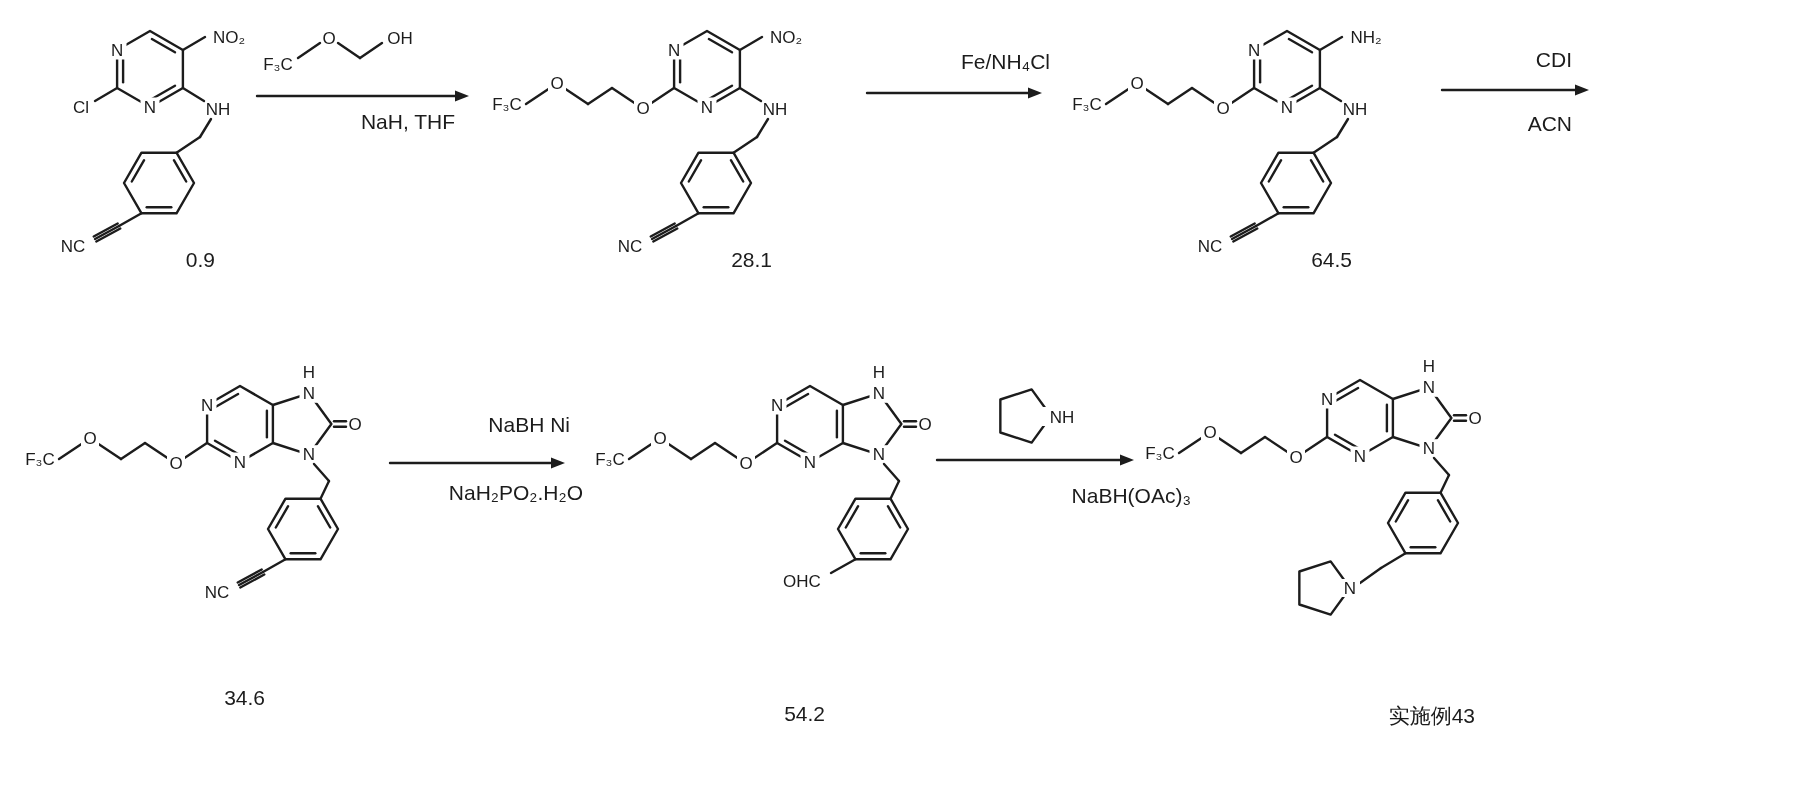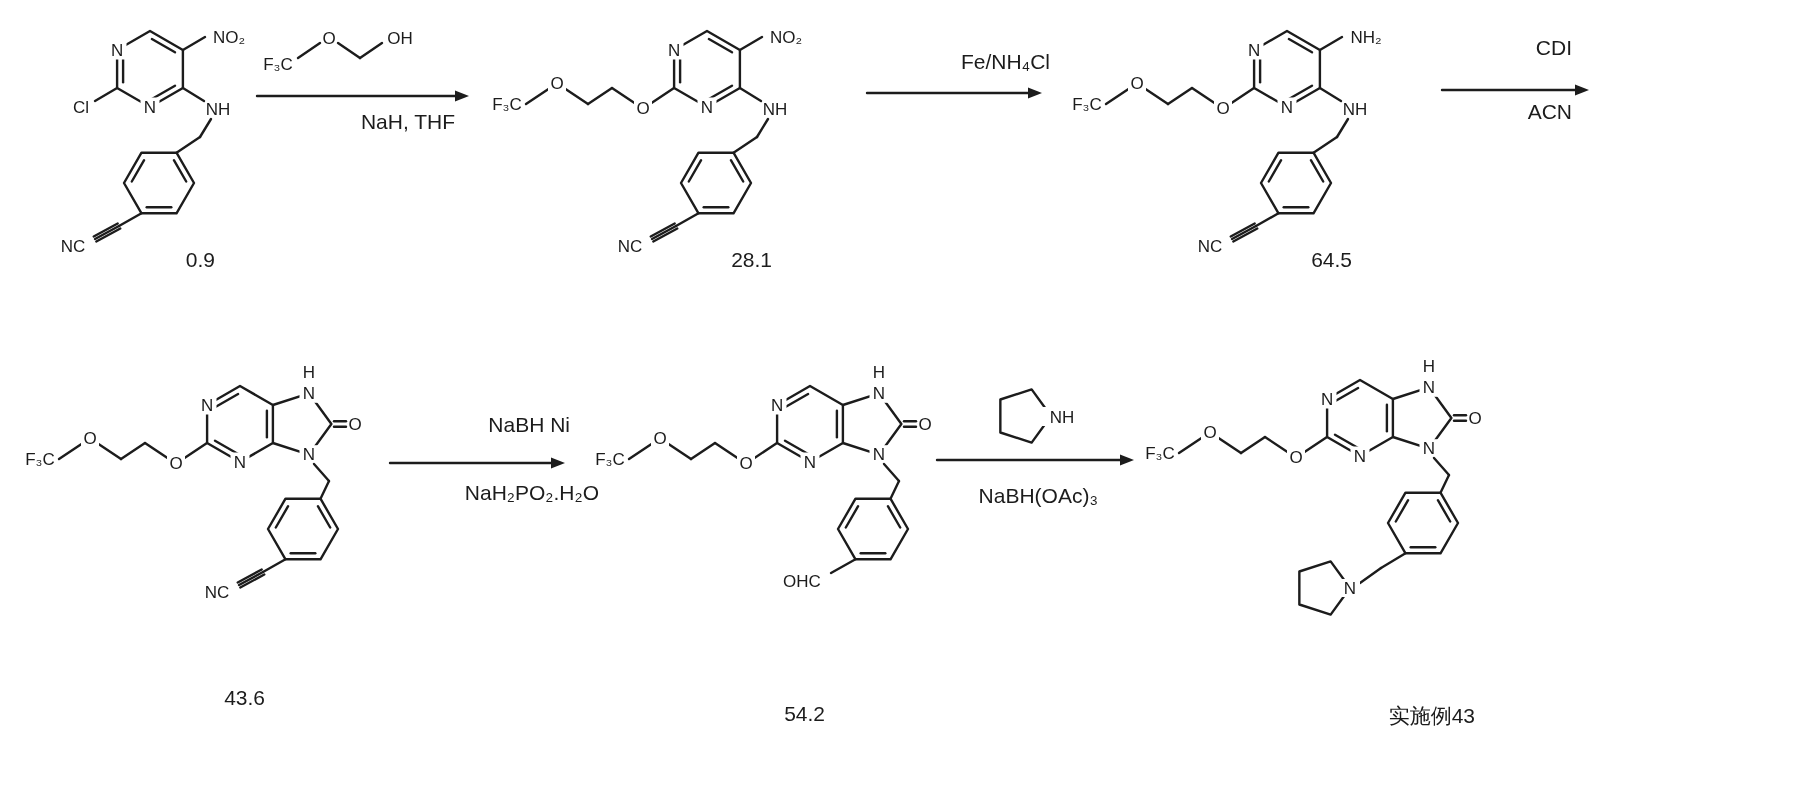--- a/index.html
+++ b/index.html
@@ -179,26 +179,26 @@
       <line x1="199.3" y1="218.5" x2="175.3" y2="231.5"></line>
     </g>
     <g transform="translate(238,173)">
         <use href="#benzene-ring"></use>
       </g>
     <text class="atom" x="308" y="27">NH₂</text>
     <text class="atom" x="297" y="99">NH</text>
     <text class="atom" x="152" y="236">NC</text>
   </svg>
 
-  <div class="lbl" style="left:1432px;top:36px;width:140px">CDI</div>
+  <div class="lbl" style="left:1432px;top:48px;width:140px">CDI</div>
   <svg class="abs" style="left:1440px;top:82px" width="150" height="16">
     <line x1="2" y1="8" x2="135" y2="8"></line>
     <polygon class="head" points="135,2.5 149,8 135,13.5"></polygon>
   </svg>
-  <div class="lbl" style="left:1432px;top:100px;width:140px">ACN</div>
+  <div class="lbl" style="left:1432px;top:112px;width:140px">ACN</div>
 
   <svg class="abs" style="left:8px;top:358px" width="370" height="265">
     <text class="atom" x="32" y="101">F₃C</text>
     <g transform="translate(51,101)">
         <use href="#chain-bonds"></use>
       </g>
     <g transform="translate(232,66)">
         <use href="#purine-core"></use>
       </g>
     <g>
@@ -213,21 +213,21 @@
         <use href="#benzene-ring"></use>
       </g>
     <text class="atom" x="209" y="234">NC</text>
   </svg>
 
   <div class="lbl" style="left:385px;top:413px;width:185px">NaBH Ni</div>
   <svg class="abs" style="left:388px;top:455px" width="178" height="16">
     <line x1="2" y1="8" x2="163" y2="8"></line>
     <polygon class="head" points="163,2.5 177,8 163,13.5"></polygon>
   </svg>
-  <div class="lbl" style="left:389px;top:481px;width:210px">NaH₂PO₂.H₂O</div>
+  <div class="lbl" style="left:373px;top:481px;width:210px">NaH₂PO₂.H₂O</div>
 
   <svg class="abs" style="left:578px;top:358px" width="370" height="265">
     <text class="atom" x="32" y="101">F₃C</text>
     <g transform="translate(51,101)">
         <use href="#chain-bonds"></use>
       </g>
     <g transform="translate(232,66)">
         <use href="#purine-core"></use>
       </g>
     <g>
@@ -246,21 +246,21 @@
         <use href="#pyrrolidine-ring"></use>
       </g>
     <rect class="mask" x="64" y="31" width="40" height="19"></rect>
     <text class="atom" x="84" y="41">NH</text>
   </svg>
 
   <svg class="abs" style="left:935px;top:452px" width="200" height="16">
     <line x1="2" y1="8" x2="185" y2="8"></line>
     <polygon class="head" points="185,2.5 199,8 185,13.5"></polygon>
   </svg>
-  <div class="lbl" style="left:893px;top:484px;width:205px">NaBH(OAc)₃</div>
+  <div class="lbl" style="left:986px;top:484px;width:205px">NaBH(OAc)₃</div>
 
   <svg class="abs" style="left:1128px;top:352px" width="400" height="310">
     <text class="atom" x="32" y="101">F₃C</text>
     <g transform="translate(51,101)">
         <use href="#chain-bonds"></use>
       </g>
     <g transform="translate(232,66)">
         <use href="#purine-core"></use>
       </g>
     <g>
@@ -275,17 +275,17 @@
     <g transform="translate(194,236)">
         <use href="#pyrrolidine-ring"></use>
       </g>
     <rect class="mask" x="212" y="227" width="20" height="18"></rect>
     <text class="atom" x="222" y="236">N</text>
   </svg>
 
   <div class="lbl" style="left:85px;top:248px;width:130px">0.9</div>
   <div class="lbl" style="left:642px;top:248px;width:130px">28.1</div>
   <div class="lbl" style="left:1222px;top:248px;width:130px">64.5</div>
-  <div class="lbl" style="left:135px;top:686px;width:130px">43.6</div>
+  <div class="lbl" style="left:135px;top:686px;width:130px">34.6</div>
   <div class="lbl" style="left:695px;top:702px;width:130px">54.2</div>
   <div class="lbl" style="left:1285px;top:702px;width:190px">实施例43</div>
 
 </div>
 
 </body></html>

